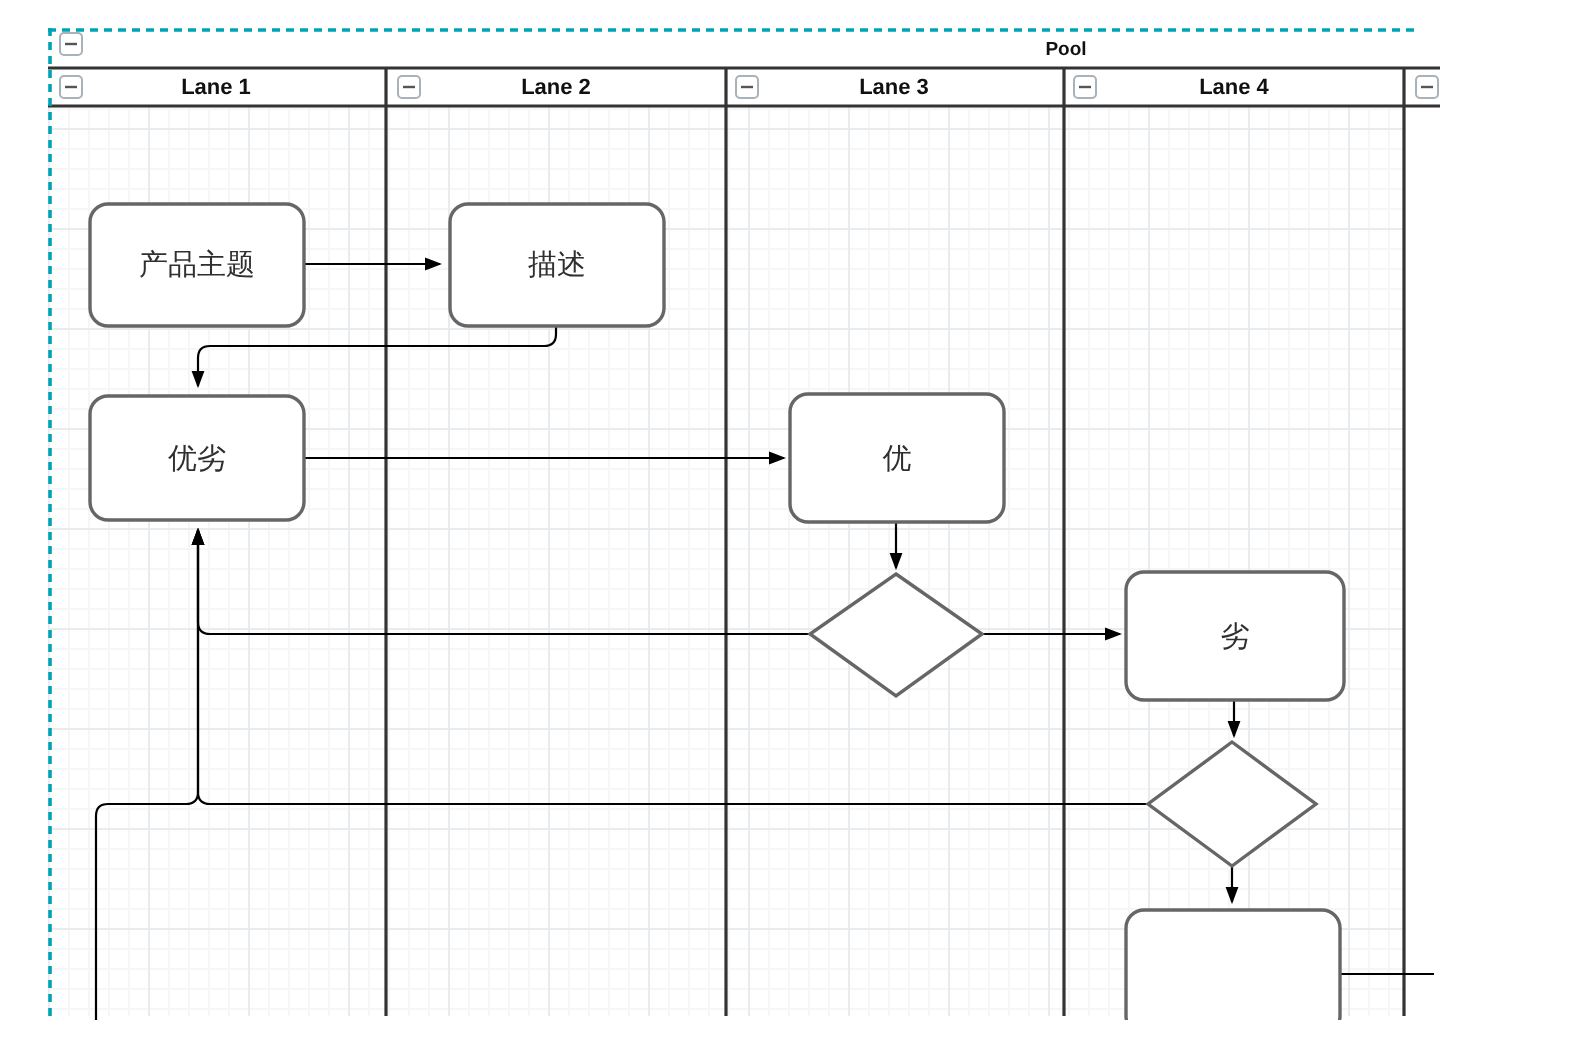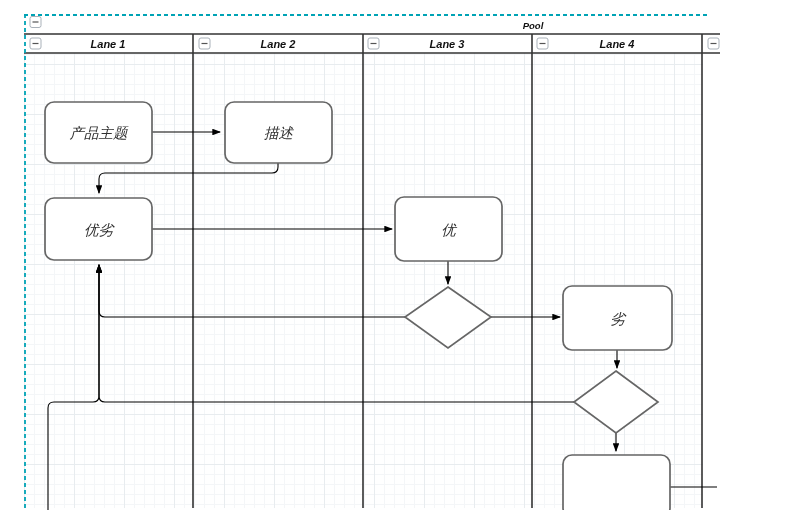--- a/index.html
+++ b/index.html
@@ -1,17 +1,17 @@
 <!DOCTYPE html>
 <html><head>
 <meta charset="utf-8">
 <style>
   html,body{margin:0;padding:0;background:#fff;}
   #screen{position:relative;width:786px;height:526px;background:#ffffff;overflow:hidden;
-          font-family:"Liberation Sans",sans-serif;font-style:italic;}
+          font-family:"Liberation Sans",sans-serif;}
   
   #page-grid{position:absolute;left:24px;top:14px;width:679px;height:494px;
     background-color:#ffffff;
     background-image:
       linear-gradient(to right,#e8ecef 1px,transparent 1px),
       linear-gradient(to bottom,#e8ecef 1px,transparent 1px),
       linear-gradient(to right,#f4f6f8 1px,transparent 1px),
       linear-gradient(to bottom,#f4f6f8 1px,transparent 1px);
     background-size:50px 50px,50px 50px,10px 10px,10px 10px;}
   svg{position:absolute;left:24px;top:14px;overflow:hidden;}

